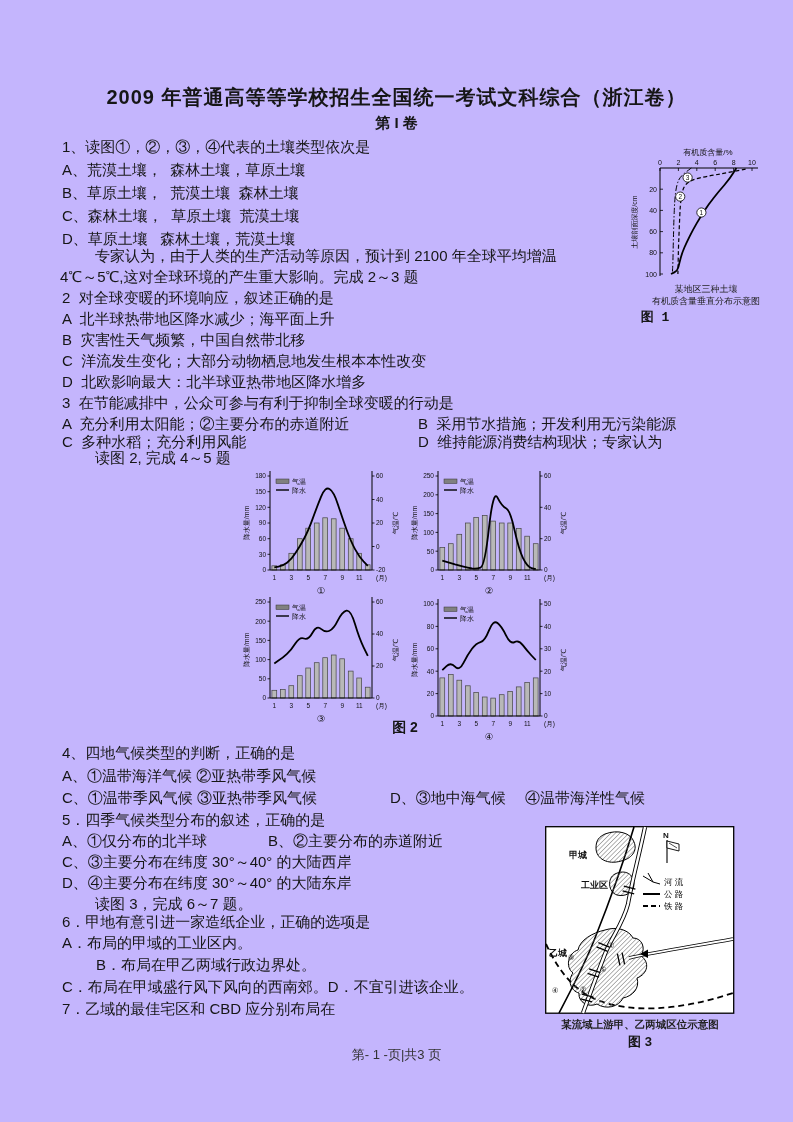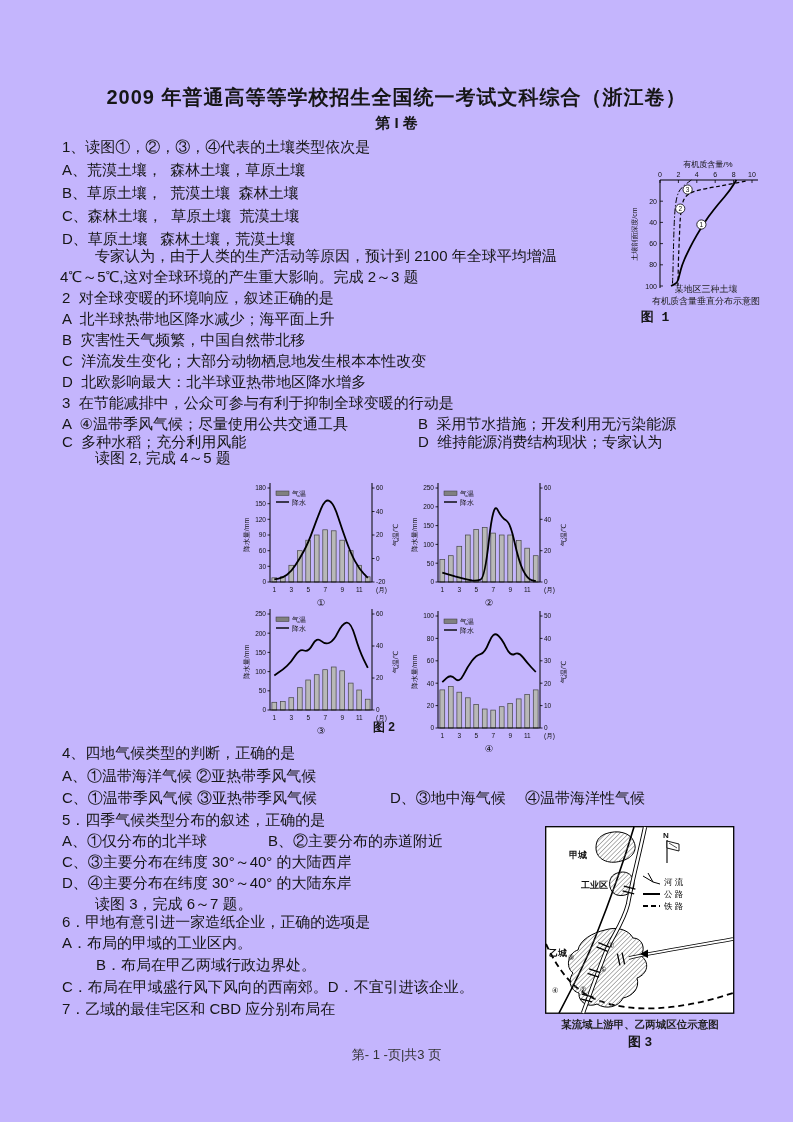--- a/index.html
+++ b/index.html
@@ -4,21 +4,21 @@
 <style>
   html,body{margin:0;padding:0;background:#e8e8e8;}
   #page{position:relative;width:793px;height:1122px;background:#c4b5fd;margin:0 auto;
         font-family:"Liberation Sans",sans-serif;color:#161616;overflow:hidden;}
   .tl{position:absolute;font-size:15px;line-height:19px;white-space:pre;color:#161616;}
   .title{position:absolute;left:0;right:0;top:84px;text-align:center;font-size:20px;font-weight:700;letter-spacing:1px;}
   .section{position:absolute;left:0;right:0;top:114px;text-align:center;font-size:15px;font-weight:600;}
   .footer{position:absolute;left:0;right:0;top:1046px;text-align:center;font-size:13px;color:#333;}
   .figlabel{position:absolute;font-weight:700;font-size:13px;text-align:center;}
   .smallcap{position:absolute;font-size:9px;text-align:center;color:#222;}
-  .chart{position:absolute;margin-top:12px;}
+  .chart{position:absolute;}
   svg text{font-family:"Liberation Sans",sans-serif;fill:#111;}
 </style>
 </head>
 <body>
 
 <div id="page">
 
   <div class="title">2009 年普通高等等学校招生全国统一考试文科综合（浙江卷）</div>
   <div class="section">第 I 卷</div>
 
@@ -272,21 +272,21 @@
         <text x="136" y="130" font-size="6.5">(月)</text>
         <path d="M34.3,74.1 Q34.3,74.1 38.5,70.2 Q42.8,66.2 47.0,70.7 Q51.3,75.2 55.5,66.8 Q59.8,58.4 64.0,52.8 Q68.3,47.2 72.5,46.1 Q76.8,45.0 81.0,34.3 Q85.3,23.7 89.5,27.0 Q93.8,30.4 98.0,39.4 Q102.3,48.3 106.5,46.1 Q110.8,43.8 115.0,49.4 Q119.3,55.0 123.5,59.5 L127.8,64.0" fill="none" stroke="#000" stroke-width="1.8"></path>
         <rect x="36" y="11" width="13" height="4.5" fill="#808080" stroke="#333" stroke-width="0.5"></rect>
         <text x="52" y="16" font-size="7">气温</text>
         <line x1="36" y1="22" x2="49" y2="22" stroke="#000" stroke-width="1.4"></line>
         <text x="52" y="25" font-size="7">降水</text>
         <text transform="translate(9,64) rotate(-90)" font-size="7" text-anchor="middle">降水量/mm</text>
         <text transform="translate(158,64) rotate(-90)" font-size="7" text-anchor="middle">气温/℃</text>
         <text x="81" y="144" font-size="9.5" text-anchor="middle">④</text>
       </svg></div>
-  <div class="figlabel" style="left:344px;top:719px;width:80px;font-size:12px;text-align:center;">图 2</div>
+  <div class="figlabel" style="left:365px;top:719px;width:80px;font-size:14px;text-align:center;">图 2</div>
 
   <svg id="map3" width="190" height="190" viewBox="0 0 190 190" style="position:absolute;left:545px;top:826px;">
     <defs>
       <pattern id="hatch" width="3.2" height="3.2" patternUnits="userSpaceOnUse" patternTransform="rotate(45)">
         <line x1="0" y1="0" x2="0" y2="3.2" stroke="#666" stroke-width="1"></line>
       </pattern>
     </defs>
     <rect x="0.7" y="0.7" width="188" height="186.5" fill="#fff" stroke="#000" stroke-width="1.3"></rect>
 
     <path d="M1,118 C14,146 30,166 55,175 C85,186 130,186 188,167" fill="none" stroke="#000" stroke-width="1.8" stroke-dasharray="6,4"></path>
@@ -373,21 +373,21 @@
     <div class="tl" style="left: 62px; top: 206px;">C、森林土壤，  草原土壤  荒漠土壤</div>
     <div class="tl" style="left: 62px; top: 229px;">D、草原土壤   森林土壤，荒漠土壤</div>
     <div class="tl" style="left: 95px; top: 246px;">专家认为，由于人类的生产活动等原因，预计到 2100 年全球平均增温</div>
     <div class="tl" style="left: 60px; top: 267px;">4℃～5℃,这对全球环境的产生重大影响。完成 2～3 题</div>
     <div class="tl" style="left: 62px; top: 288px;">2  对全球变暖的环境响应，叙述正确的是</div>
     <div class="tl" style="left: 62px; top: 309px;">A  北半球热带地区降水减少；海平面上升</div>
     <div class="tl" style="left: 62px; top: 330px;">B  灾害性天气频繁，中国自然带北移</div>
     <div class="tl" style="left: 62px; top: 351px;">C  洋流发生变化；大部分动物栖息地发生根本本性改变</div>
     <div class="tl" style="left: 62px; top: 372px;">D  北欧影响最大：北半球亚热带地区降水增多</div>
     <div class="tl" style="left: 62px; top: 393px;">3  在节能减排中，公众可参与有利于抑制全球变暖的行动是</div>
-    <div class="tl" style="left: 62px; top: 414px;">A  ④温带季风气候；尽量使用公共交通工具</div>
+    <div class="tl" style="left: 62px; top: 414px;">A  充分利用太阳能；②主要分布的赤道附近</div>
     <div class="tl" style="left: 418px; top: 414px;">B  采用节水措施；开发利用无污染能源</div>
     <div class="tl" style="left: 62px; top: 432px;">C  多种水稻；充分利用风能</div>
     <div class="tl" style="left: 418px; top: 432px;">D  维持能源消费结构现状；专家认为</div>
     <div class="tl" style="left: 95px; top: 448px;">读图 2, 完成 4～5 题</div>
     <div class="tl" style="left: 62px; top: 743px;">4、四地气候类型的判断，正确的是</div>
     <div class="tl" style="left: 62px; top: 766px;">A、①温带海洋气候 ②亚热带季风气候</div>
     <div class="tl" style="left: 62px; top: 788px;">C、①温带季风气候 ③亚热带季风气候</div>
     <div class="tl" style="left: 390px; top: 788px;">D、③地中海气候　 ④温带海洋性气候</div>
     <div class="tl" style="left: 62px; top: 810px;">5．四季气候类型分布的叙述，正确的是</div>
     <div class="tl" style="left: 62px; top: 831px;">A、①仅分布的北半球</div>

